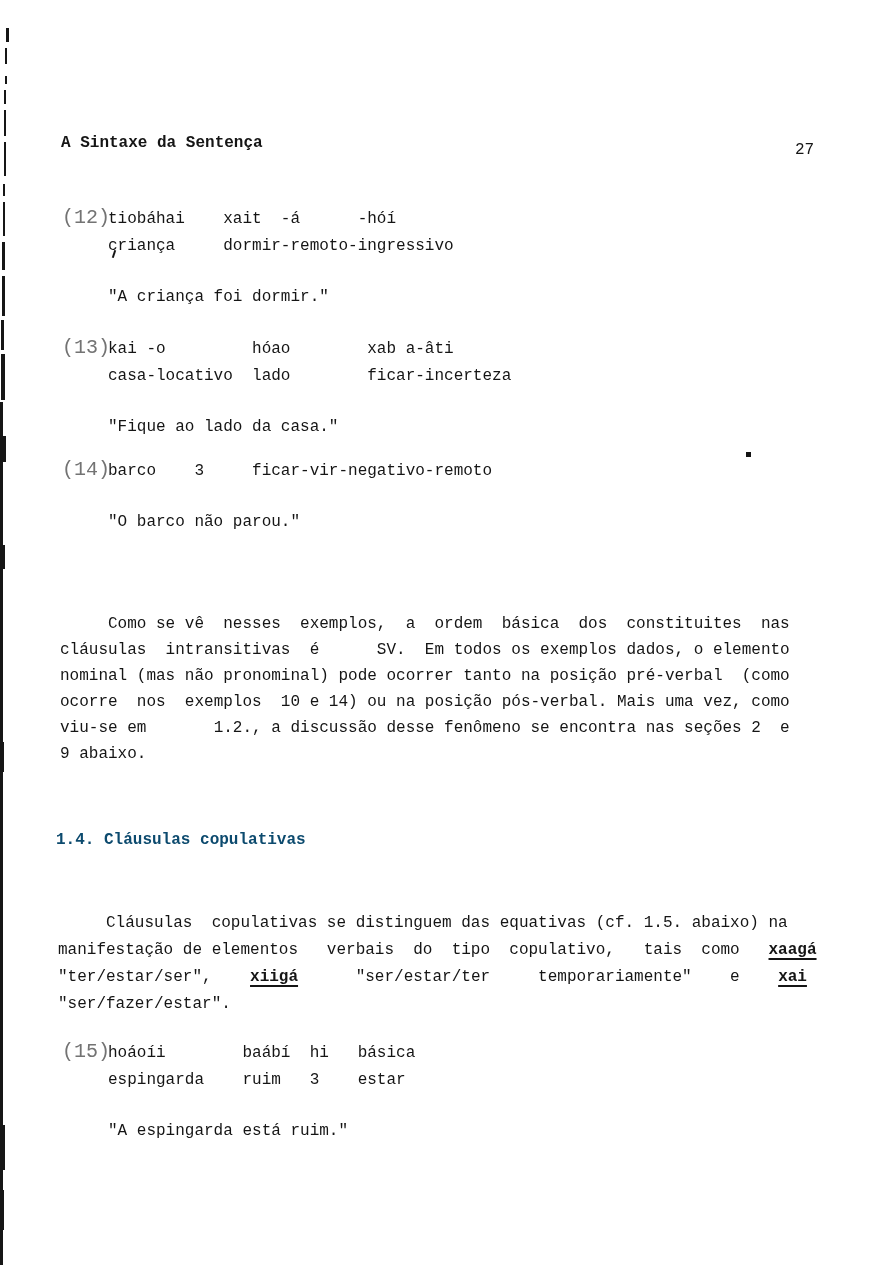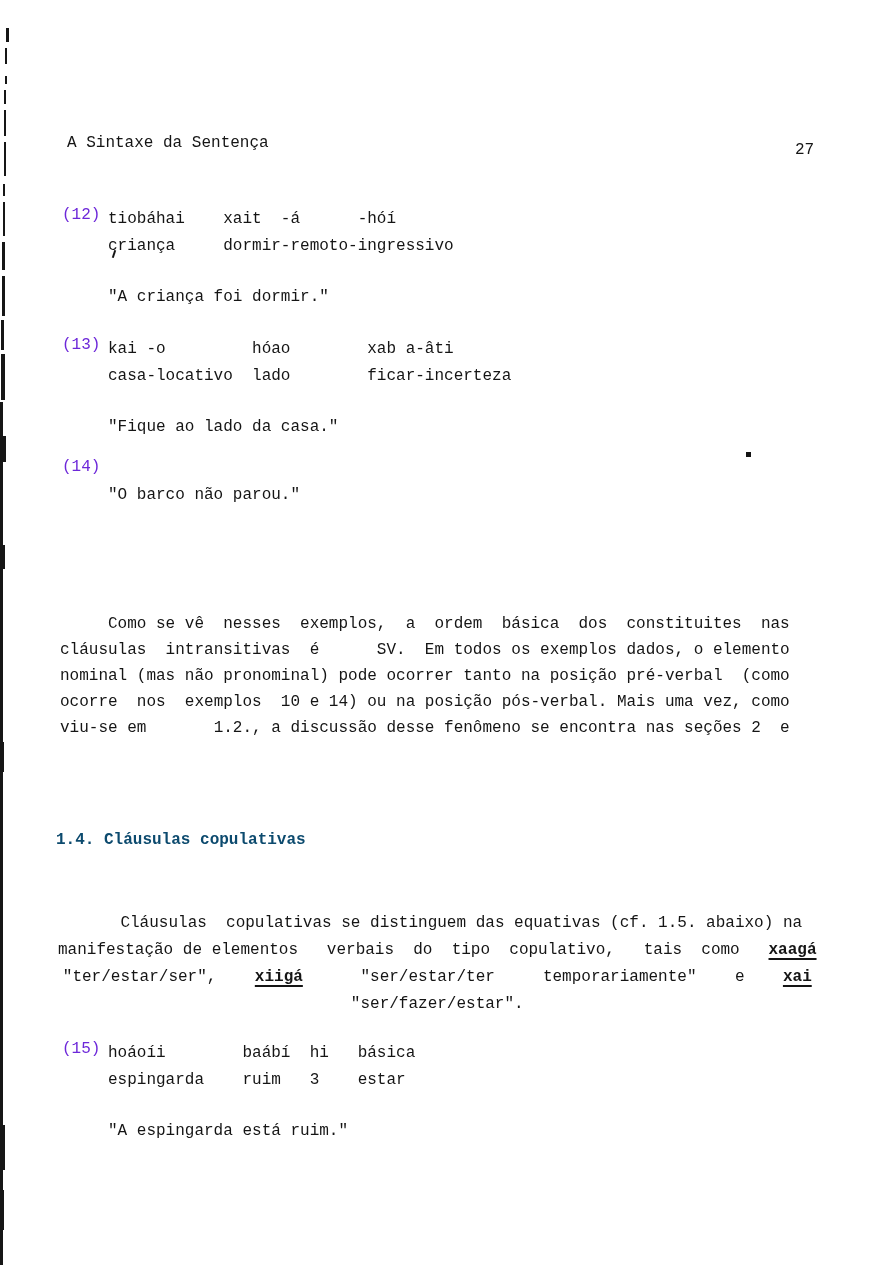--- a/index.html
+++ b/index.html
@@ -11,30 +11,30 @@
     font-family: "Liberation Mono", "DejaVu Sans Mono", monospace;
   }
   .page { position: absolute; inset: 0; }
   .line {
     white-space: pre;
     font-size: 16px;
     line-height: 26px;
     color: #151515;
   }
   .abs { position: absolute; }
-  .header-title { left: 67px; top: 130px; }
+  .header-title { left: 61px; top: 130px; font-weight: bold; }
   .page-number  { left: 795px; top: 137px; }
 
   .example { position: absolute; left: 0; }
-  .example .ex-num  { position: absolute; left: 62px; top: 0; white-space: pre; font-size: 16px; color:#6d28d9; }
+  .example .ex-num  { position: absolute; left: 62px; top: 0; white-space: pre; font-size: 20px; color:#737373; }
   .example .ex-body { position: absolute; left: 108px; top: 0; }
   .example .line { line-height: 27px; }
   .example .ex-trans { margin-top: 24px; }
 
-  .para .line { line-height: 26px; text-align: center; }
+  .para .line { line-height: 26px; }
   .para2 .line { line-height: 27px; }
 
   .heading {
     position: absolute; left: 56px; top: 831px;
     font-weight: bold; font-size: 16px; white-space: pre; color: #0c4a6e;
   }
 
   .u {
     text-decoration: underline;
     text-decoration-thickness: 2px;
@@ -91,30 +91,32 @@
     <div class="ex-body">
       <div class="line">kai -o         hóao        xab a-âti</div>
       <div class="line">casa-locativo  lado        ficar-incerteza</div>
       <div class="line ex-trans">"Fique ao lado da casa."</div>
     </div>
   </div>
 
   <div class="example" style="top:458px">
     <span class="ex-num">(14)</span>
     <div class="ex-body">
+      <div class="line">barco    3     ficar-vir-negativo-remoto</div>
       <div class="line ex-trans">"O barco não parou."</div>
     </div>
   </div>
 
   <div class="para abs" style="left:60px; top:611px">
     <div class="line">     Como se vê  nesses  exemplos,  a  ordem  básica  dos  constituites  nas</div>
     <div class="line">cláusulas  intransitivas  é      SV.  Em todos os exemplos dados, o elemento</div>
     <div class="line">nominal (mas não pronominal) pode ocorrer tanto na posição pré-verbal  (como</div>
     <div class="line">ocorre  nos  exemplos  10 e 14) ou na posição pós-verbal. Mais uma vez, como</div>
     <div class="line">viu-se em       1.2., a discussão desse fenômeno se encontra nas seções 2  e</div>
+    <div class="line">9 abaixo.</div>
   </div>
 
   <div class="heading">1.4. Cláusulas copulativas</div>
 
   <div class="para para2 abs" style="left:58px; top:910px">
     <div class="line"><span>     Cláusulas  copulativas se distinguem das equativas (cf. 1.5. abaixo) na</span></div>
     <div class="line"><span>manifestação de elementos   verbais  do  tipo  copulativo,   tais  como   </span><span class="u">xaagá</span></div>
     <div class="line"><span>"ter/estar/ser",    </span><span class="u">xiigá</span><span>      "ser/estar/ter     temporariamente"    e    </span><span class="u">xai</span></div>
     <div class="line"><span>"ser/fazer/estar".</span></div>
   </div>

